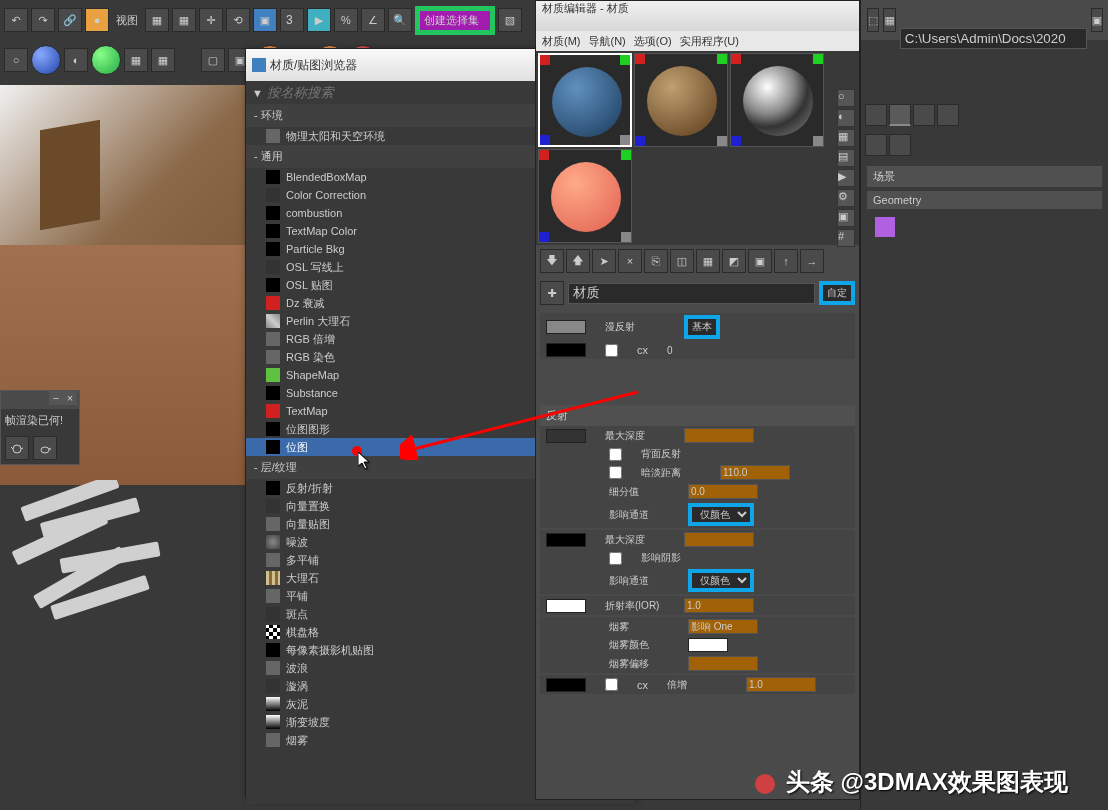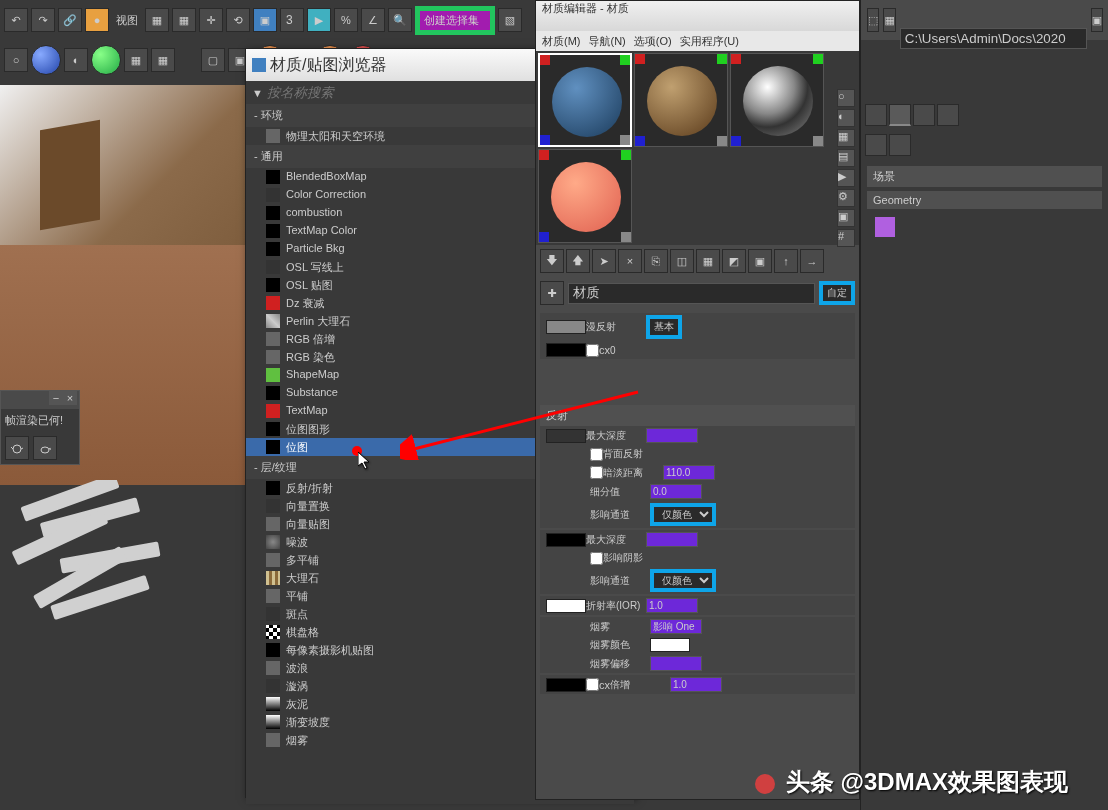--- a/index.html
+++ b/index.html
@@ -30,29 +30,29 @@
 
 
 .small-panel { position: absolute; top: 390px; left: 0; width: 80px; background: #393939; border: 1px solid #555; }
 .small-panel-header { background: #4a4a4a; height: 18px; display: flex; justify-content: flex-end; padding: 0 2px; }
 .small-panel-close { width: 14px; height: 14px; background: #555; cursor: pointer; text-align: center; line-height: 14px; }
 .small-panel-body { padding: 4px; }
 .icon-row { display: flex; gap: 4px; padding: 4px; }
 
 
 .mat-browser { position: absolute; top: 48px; left: 245px; width: 390px; height: 750px; background: #4a4a4a; border: 1px solid #222; box-shadow: 2px 2px 8px rgba(0,0,0,0.5); }
-.mat-browser-title { background: linear-gradient(to bottom, #fafafa, #e0e0e0); color: #333; height: 24px; display: flex; align-items: center; padding: 16px 6px; font-size: 16px; }
+.mat-browser-title { background: linear-gradient(to bottom, #fafafa, #e0e0e0); color: #333; height: 24px; display: flex; align-items: center; padding: 16px 6px; font-size: 12px; }
 .mat-browser-title-icon { width: 14px; height: 14px; background: #4080c0; margin-right: 4px; }
 .mat-browser-close { position: absolute; right: 4px; top: 2px; width: 42px; height: 18px; background: #d04040; color: white; text-align: center; cursor: pointer; }
 .mat-search { background: #393939; padding: 4px 6px; display: flex; align-items: center; }
 .mat-search-arrow { margin-right: 4px; }
 .mat-search input { background: #393939; border: none; color: #ccc; width: 100%; outline: none; font-style: italic; }
 .mat-tree { background: #393939; height: 700px; overflow-y: auto; }
 .tree-group { padding: 4px 8px; background: #404040; cursor: pointer; }
-.tree-item { display: flex; padding: 2px 8px 2px 20px; cursor: pointer; height: 18px; }
+.tree-item { display: flex; align-items: center; padding: 2px 8px 2px 20px; cursor: pointer; height: 18px; }
 .tree-item.selected { background: #3a6aaa; color: white; }
 .tree-swatch { width: 14px; height: 14px; margin-right: 6px; flex-shrink: 0; }
 .sw-black { background: #000; }
 .sw-gray { background: #666; }
 .sw-dkgray { background: #333; }
 .sw-red { background: #d02020; }
 .sw-green { background: #60c040; }
 .sw-gradient { background: linear-gradient(to bottom, #fff, #000); }
 .sw-checker { background: repeating-conic-gradient(#000 0% 25%, #fff 0% 50%) 50% / 8px 8px; }
 .sw-stripes { background: repeating-linear-gradient(90deg, #d0c090, #d0c090 3px, #8b6a3a 3px, #8b6a3a 6px); }
@@ -78,24 +78,24 @@
 .mat-sphere.chrome { background: radial-gradient(circle at 35% 30%, #fff, #888 40%, #333 60%, #888); }
 .mat-sphere.coral { background: radial-gradient(circle at 35% 30%, #ffaa88, #e06050); }
 .mat-side-icons { position: absolute; right: 2px; top: 38px; width: 20px; display: flex; flex-direction: column; gap: 2px; }
 .side-icon { width: 18px; height: 18px; background: #555; border: 1px solid #333; cursor: pointer; }
 .mat-toolbar2 { display: flex; gap: 2px; padding: 4px; background: #4a4a4a; flex-wrap: wrap; }
 .mat-name-row { display: flex; gap: 4px; padding: 4px; align-items: center; }
 .mat-name-input { flex: 1; background: #2a2a2a; border: 1px solid #555; padding: 2px 4px; color: #ccc; }
 .mat-params { padding: 4px; }
 .param-section { background: #444; margin-bottom: 2px; }
 .param-header { background: #505050; padding: 3px 6px; font-size: 11px; cursor: pointer; margin-top: 46px; }
-.param-row { display: flex; align-items: center; gap: 0; padding: 2px 6px; }
+.param-row { display: flex; align-items: center; gap: 19px; padding: 2px 6px; }
 .param-label { flex: 0 0 60px; font-size: 10px; }
 .param-swatch { width: 40px; height: 14px; border: 1px solid #222; }
-.param-spinner { width: 52px; background: #6d28d9; border: 1px solid #555; color: #ccc; padding: 1px 2px; font-size: 10px; }
+.param-spinner { width: 70px; background: #a16207; border: 1px solid #555; color: #ccc; padding: 1px 2px; font-size: 10px; }
 .param-dropdown { background: #2a2a2a; border: 4px solid #0ea5e9; color: #ccc; padding: 1px 4px; font-size: 10px; }
 
 
 .right-panel { position: absolute; top: 0; right: 0; width: 248px; height: 810px; background: #393939; border-left: 1px solid #222; }
 .right-top-bar { height: 40px; background: #4a4a4a; display: flex; align-items: center; padding: 0 6px; gap: 4px; }
 .right-tabs { display: flex; gap: 2px; padding: 4px; background: #393939; }
 .right-tab { width: 22px; height: 22px; background: #4a4a4a; border: 1px solid #2a2a2a; cursor: pointer; }
 .right-tab.active { background: #5a5a5a; border-bottom: 2px solid #888; }
 .right-section { padding: 6px; }
 .right-section-header { background: #505050; padding: 3px 6px; margin-bottom: 4px; }

